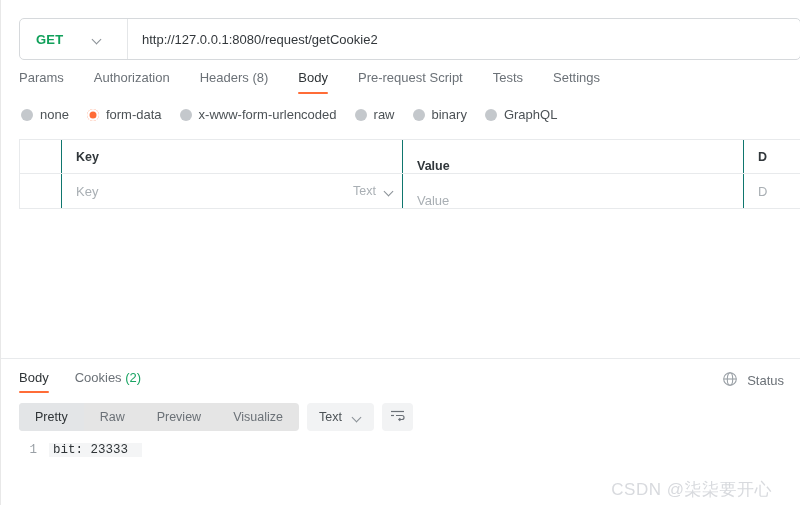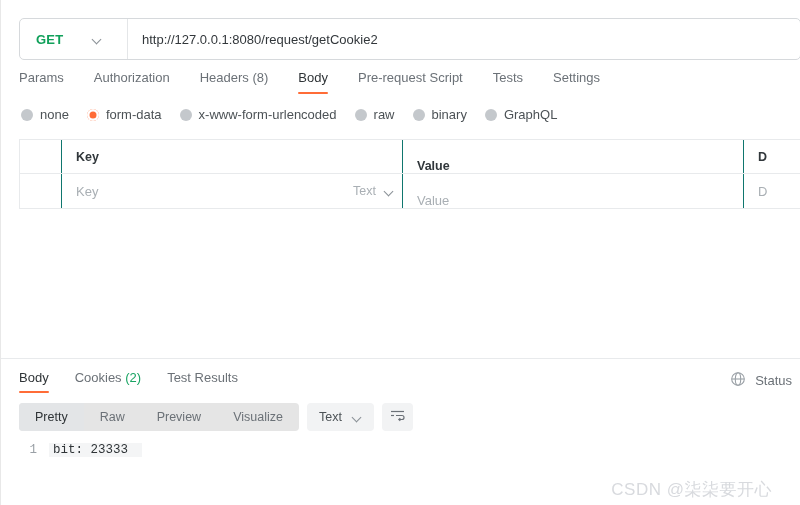--- a/index.html
+++ b/index.html
@@ -104,21 +104,21 @@
   }
   .resp-tab:first-child { padding-left: 0; }
   .resp-tab.active { color: #2f3437; }
   .resp-tab.active::after {
     content: ""; position: absolute; left: 0; right: 13px; bottom: 0;
     height: 2px; background: #ff6c37; border-radius: 1px;
   }
   .resp-count { color: #19a463; }
   .status-area {
     position: absolute; right: 0; top: 12px; display: flex; align-items: center; gap: 9px;
-    padding-right: 8px;
+    padding-right: 16px;
   }
   .status-text { font-size: 13px; color: #6b7177; white-space: nowrap; }
 
   
   .fmt-bar { display: flex; align-items: center; gap: 8px; padding: 10px 0 0 18px; }
   .seg {
     display: flex; align-items: center; background: #e5e5e5; border-radius: 4px; height: 28px; overflow: hidden;
   }
   .seg-item {
     padding: 0 16px; height: 28px; display: flex; align-items: center;
@@ -233,23 +233,20 @@
 
   <div class="resp">
 
     <div class="resp-head">
       <div class="resp-tab active">
         <span>Body</span>
       </div>
       <div class="resp-tab">
         <span>Cookies</span>
         <span class="resp-count">(2)</span>
-      </div>
-      <div class="resp-tab">
-        <span>Test Results</span>
       </div>
 
       <div class="status-area">
         <span>
           <svg width="16" height="16" viewBox="0 0 16 16" fill="none">
             <circle cx="8" cy="8" r="6.3" stroke="#9aa0a6" stroke-width="1.1"></circle>
             <ellipse cx="8" cy="8" rx="2.7" ry="6.3" stroke="#9aa0a6" stroke-width="1.1"></ellipse>
             <line x1="1.8" y1="8" x2="14.2" y2="8" stroke="#9aa0a6" stroke-width="1.1"></line>
           </svg>
         </span>

